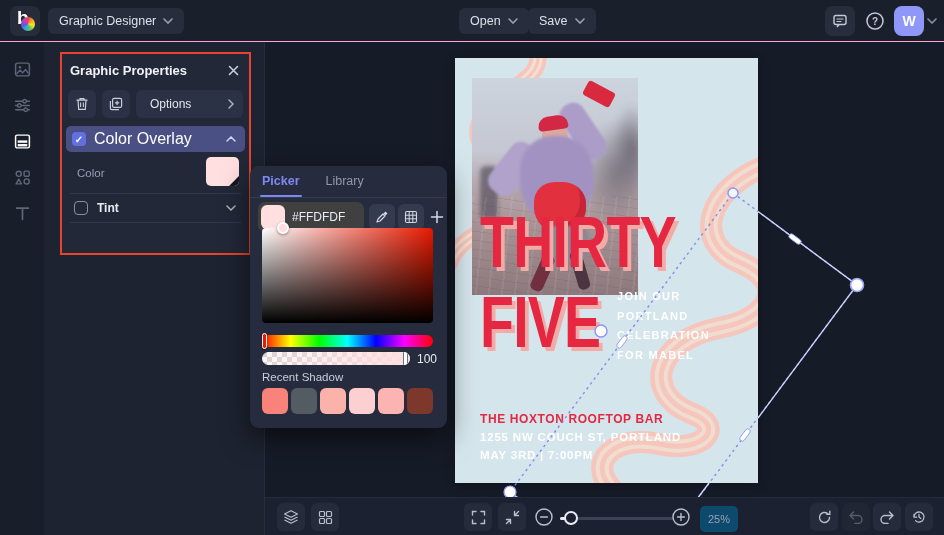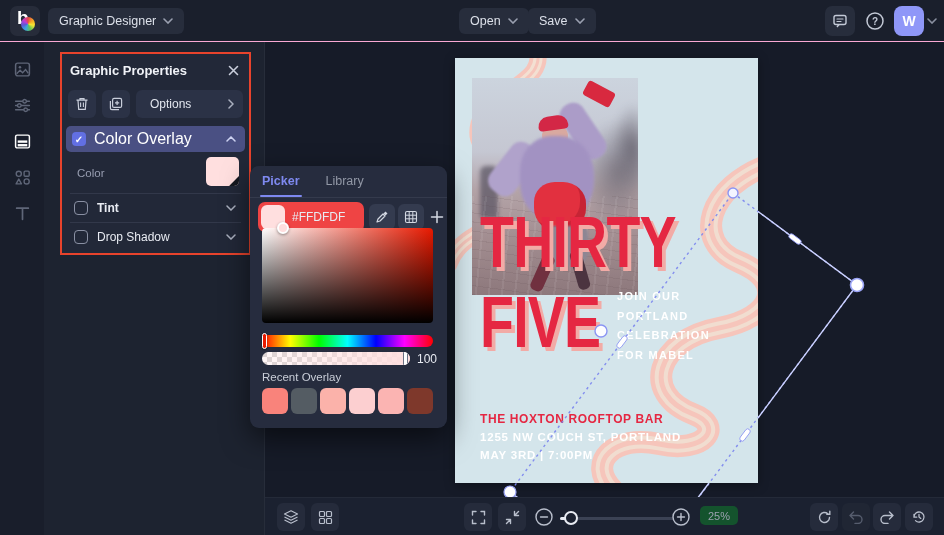--- a/index.html
+++ b/index.html
@@ -188,27 +188,20 @@
 
     <div class="abs flex" style="left:4px;top:140px;width:179px;height:28px;cursor:pointer;font-weight:bold;">
       <span class="chk off" style="margin-left:8px;"></span>
       <span class="gp-row-label" style="margin-left:9px;">Tint</span>
       <svg class="abs" style="right:9px;" width="10" height="6" viewBox="0 0 10 6">
           <path d="M1 1l4 4 4-4" stroke="#aab0bf" stroke-width="1.5" fill="none" stroke-linecap="round"></path>
         </svg>
     </div>
     <div class="divider" style="top:168px;"></div>
 
-    <div class="abs flex" style="left:4px;top:169px;width:179px;height:28px;cursor:pointer;">
-      <span class="chk off" style="margin-left:8px;"></span>
-      <span class="gp-row-label" style="margin-left:9px;">Drop Shadow</span>
-      <svg class="abs" style="right:9px;" width="10" height="6" viewBox="0 0 10 6">
-          <path d="M1 1l4 4 4-4" stroke="#aab0bf" stroke-width="1.5" fill="none" stroke-linecap="round"></path>
-        </svg>
-    </div>
   </div>
 </div>
 
 <div id="workspace" class="abs"></div>
 
 <div id="poster" class="abs">
 
   <svg class="abs" style="left:0;top:0;" width="303" height="425" viewBox="0 0 303 425">
     <g fill="none" stroke-linecap="round">
       <path id="sq1" d="M80,-14 C98,26 34,30 24,66 C14,102 68,98 60,136 C52,176 8,168 -6,206" stroke="#f6c5bb" stroke-width="17"></path>
@@ -272,21 +265,21 @@
   </g>
 </svg>
 
 <div id="picker" class="abs">
   <div class="abs flex" style="left:12px;top:8px;gap:26px;justify-content:center;">
     <span class="tab active">Picker</span>
     <span class="tab">Library</span>
   </div>
   <div class="abs" style="left:0;top:31px;width:197px;height:1px;background:#343a4c;"></div>
 
-  <div class="abs flex" style="left:8px;top:36px;width:106px;height:30px;background:#ef4444;border-radius:7px;">
+  <div class="abs flex" style="left:8px;top:36px;width:106px;height:30px;background:#404040;border-radius:7px;">
     <span style="margin-left:3px;width:24px;height:24px;border-radius:6px;background:#FFDFDF;"></span>
     <span style="margin-left:7px;font-size:12px;color:#e8ebf2;">#FFDFDF</span>
   </div>
   <div class="pk-iconbtn abs" style="left:119px;top:38px;">
     <svg width="14" height="14" viewBox="0 0 14 14">
       <path d="M2 12l1-3 5-5 2 2-5 5-3 1z" fill="none" stroke="currentColor" stroke-width="1.2" stroke-linejoin="round"></path>
       <path d="M8.5 3.5l2-2 2 2-2 2" fill="currentColor"></path>
     </svg>
   </div>
   <div class="pk-iconbtn abs" style="left:148px;top:38px;">
@@ -308,21 +301,21 @@
   <div class="abs" style="left:12px;top:169px;width:171px;height:12px;border-radius:6px;background:linear-gradient(to right,#f00,#ff0,#0f0,#0ff,#00f,#f0f,#f00);">
     <span style="position:absolute;left:0px;top:-2px;width:5px;height:16px;border-radius:2.5px;background:#e81900;border:1.5px solid #ffffff;box-shadow:0 1px 2px rgba(0,0,0,.4);"></span>
   </div>
 
   <div class="abs" style="left:12px;top:186px;width:148px;height:13px;border-radius:7px;overflow:hidden;background:repeating-conic-gradient(#ffffff 0 25%,#cfcfcf 0 50%) 0 0/10px 10px;">
     <span style="position:absolute;inset:0;background:linear-gradient(to right,rgba(255,223,223,.25),rgba(255,223,223,1));"></span>
     <span style="position:absolute;right:2px;top:-2px;width:5px;height:17px;border-radius:2.5px;background:#ffffff;border:1px solid #6b7183;"></span>
   </div>
   <span class="abs" style="left:167px;top:186px;font-size:12px;color:#e8ebf2;">100</span>
 
-  <span class="abs" style="left:12px;top:205px;font-size:11.5px;color:#c9ced8;">Recent Overlay</span>
+  <span class="abs" style="left:12px;top:205px;font-size:11.5px;color:#c9ced8;">Recent Shadow</span>
   <div class="abs flex" style="left:12px;top:222px;gap:3px;">
     <span class="swatch26" style="background: rgb(249, 131, 123);"></span>
     <span class="swatch26" style="background: rgb(84, 92, 99);"></span>
     <span class="swatch26" style="background: rgb(251, 178, 170);"></span>
     <span class="swatch26" style="background: rgb(252, 207, 208);"></span>
     <span class="swatch26" style="background: rgb(251, 180, 178);"></span>
     <span class="swatch26" style="background: rgb(126, 56, 43);"></span>
   </div>
 </div>
 
@@ -362,21 +355,21 @@
   <div class="abs" style="left:295px;top:18.5px;width:114px;height:3px;border-radius:2px;background:#3b4254;">
     <span style="position:absolute;left:0;top:0;width:11px;height:3px;background:#e8ebf2;border-radius:2px;"></span>
     <span style="position:absolute;left:4px;top:-5.5px;width:14px;height:14px;border-radius:50%;background:#1b2130;border:2px solid #e8ebf2;"></span>
   </div>
   <div class="bb-btn ghost" style="left:402px;">
     <svg width="20" height="20" viewBox="0 0 20 20">
       <circle cx="10" cy="10" r="8" fill="none" stroke="currentColor" stroke-width="1.4"></circle>
       <path d="M6.5 10h7M10 6.5v7" stroke="currentColor" stroke-width="1.4" stroke-linecap="round"></path>
     </svg>
   </div>
-  <div class="abs flex" style="left:435px;top:8px;width:38px;height:19px;background:#14532d;border-radius:5px;justify-content:center;cursor:pointer;">
+  <div class="abs flex" style="left:435px;top:8px;width:38px;height:26px;background:#0c4a6e;border-radius:5px;justify-content:center;cursor:pointer;">
     <span style="font-size:11px;color:#9ba1b0;">25%</span>
   </div>
 
   <div class="bb-btn" style="left:545px;">
     <svg width="15" height="15" viewBox="0 0 15 15">
       <path d="M12.5 7.5a5 5 0 1 1-1.7-3.8M12.8 1.2v3h-3" fill="none" stroke="currentColor" stroke-width="1.4" stroke-linecap="round"></path>
     </svg>
   </div>
   <div class="bb-btn" style="left:577px;background:#202634;color:#565d6e;">
     <svg width="16" height="14" viewBox="0 0 16 14">

